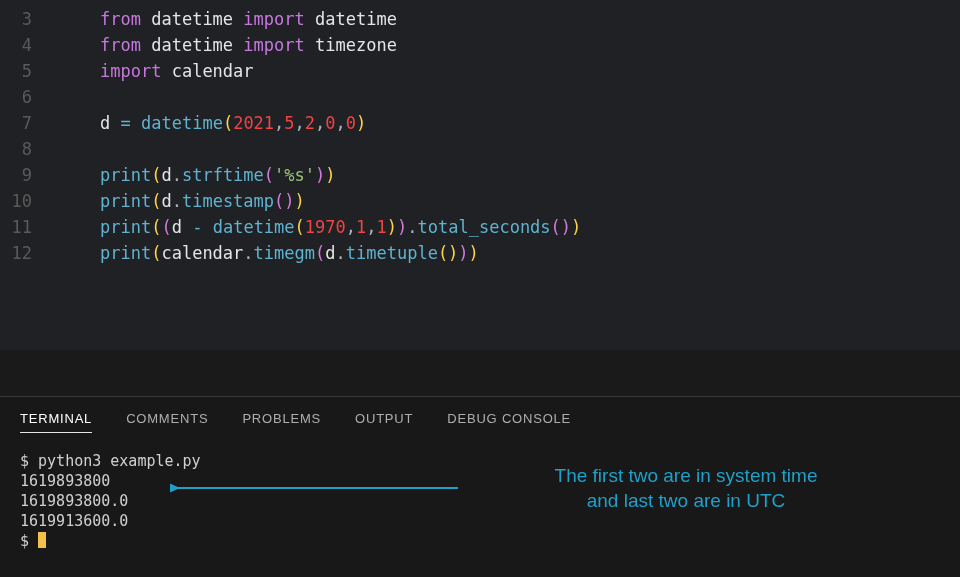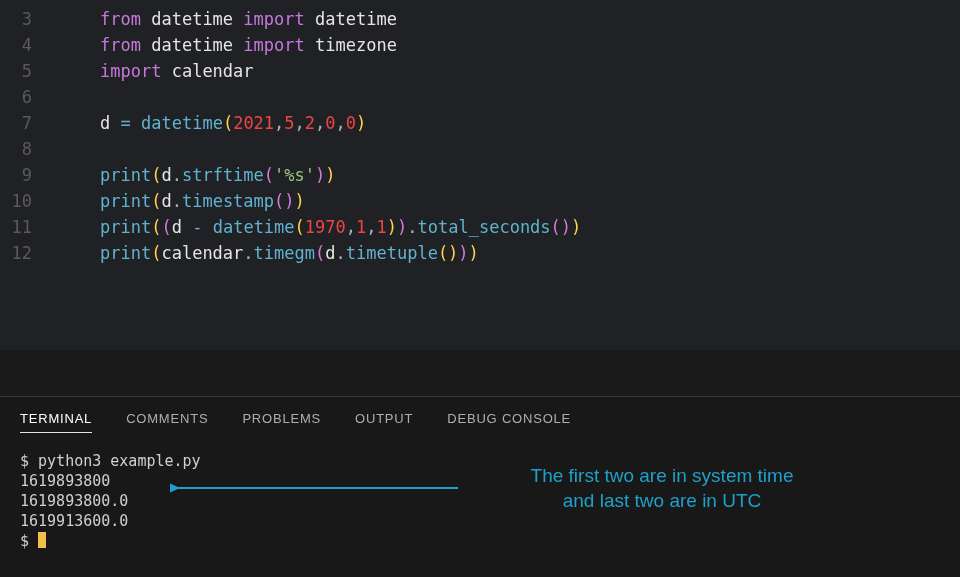--- a/index.html
+++ b/index.html
@@ -84,21 +84,21 @@
     background: #f3c04b;
     vertical-align: -2px;
   }
   .annotation {
     position: absolute;
     color: #1fa0c9;
     font-family: -apple-system,"Segoe UI",Arial,sans-serif;
     font-size: 19px;
     line-height: 25px;
     text-align: center;
-    left: 442px;
+    left: 466px;
     top: 20px;
     width: 440px;
   }
   .arrow {
     position: absolute;
     left: 170px;
     top: 35px;
     pointer-events: none;
   }
 </style>

